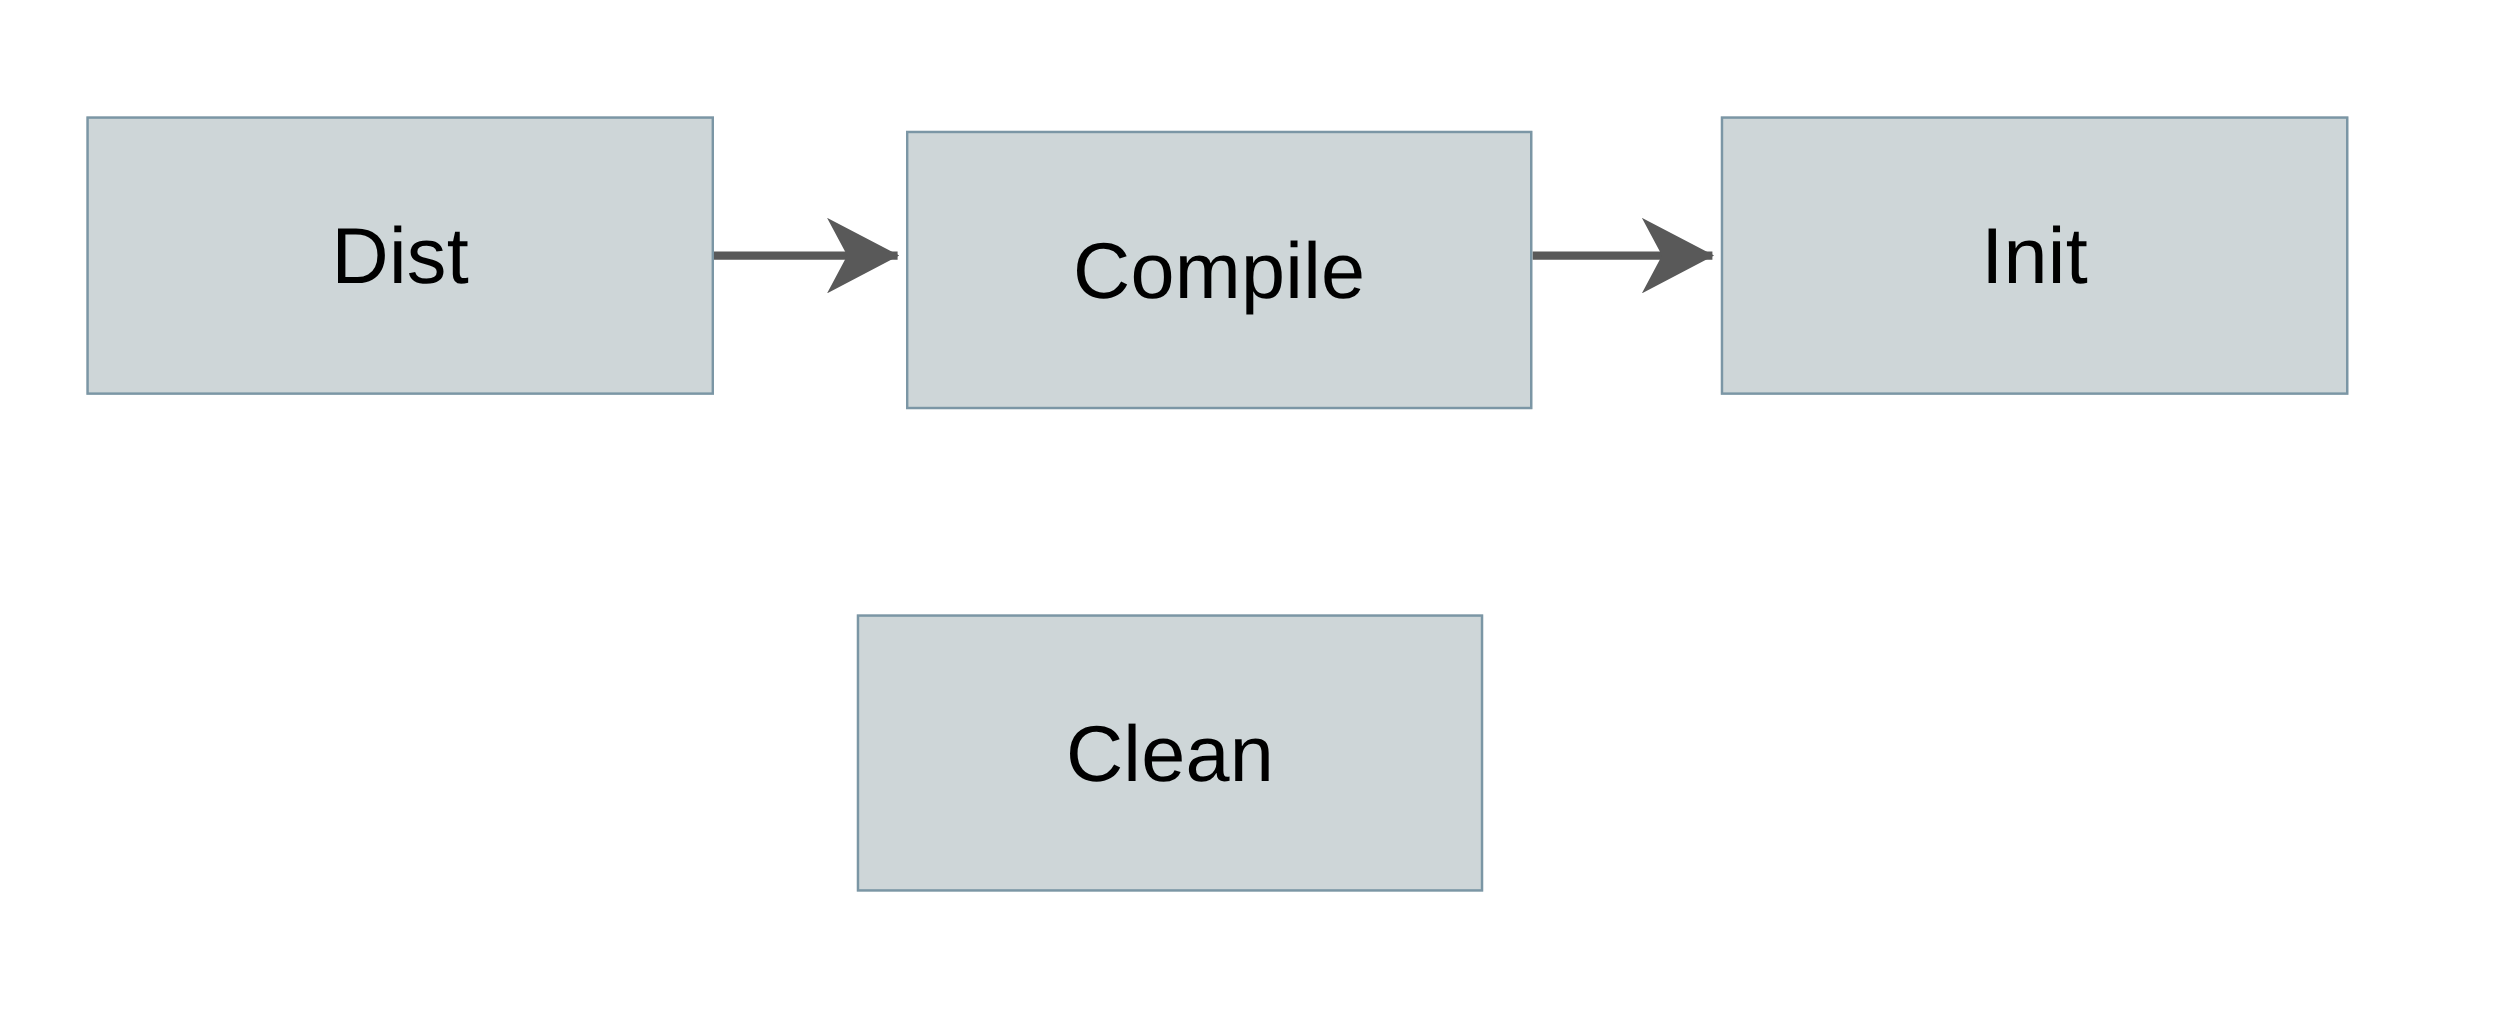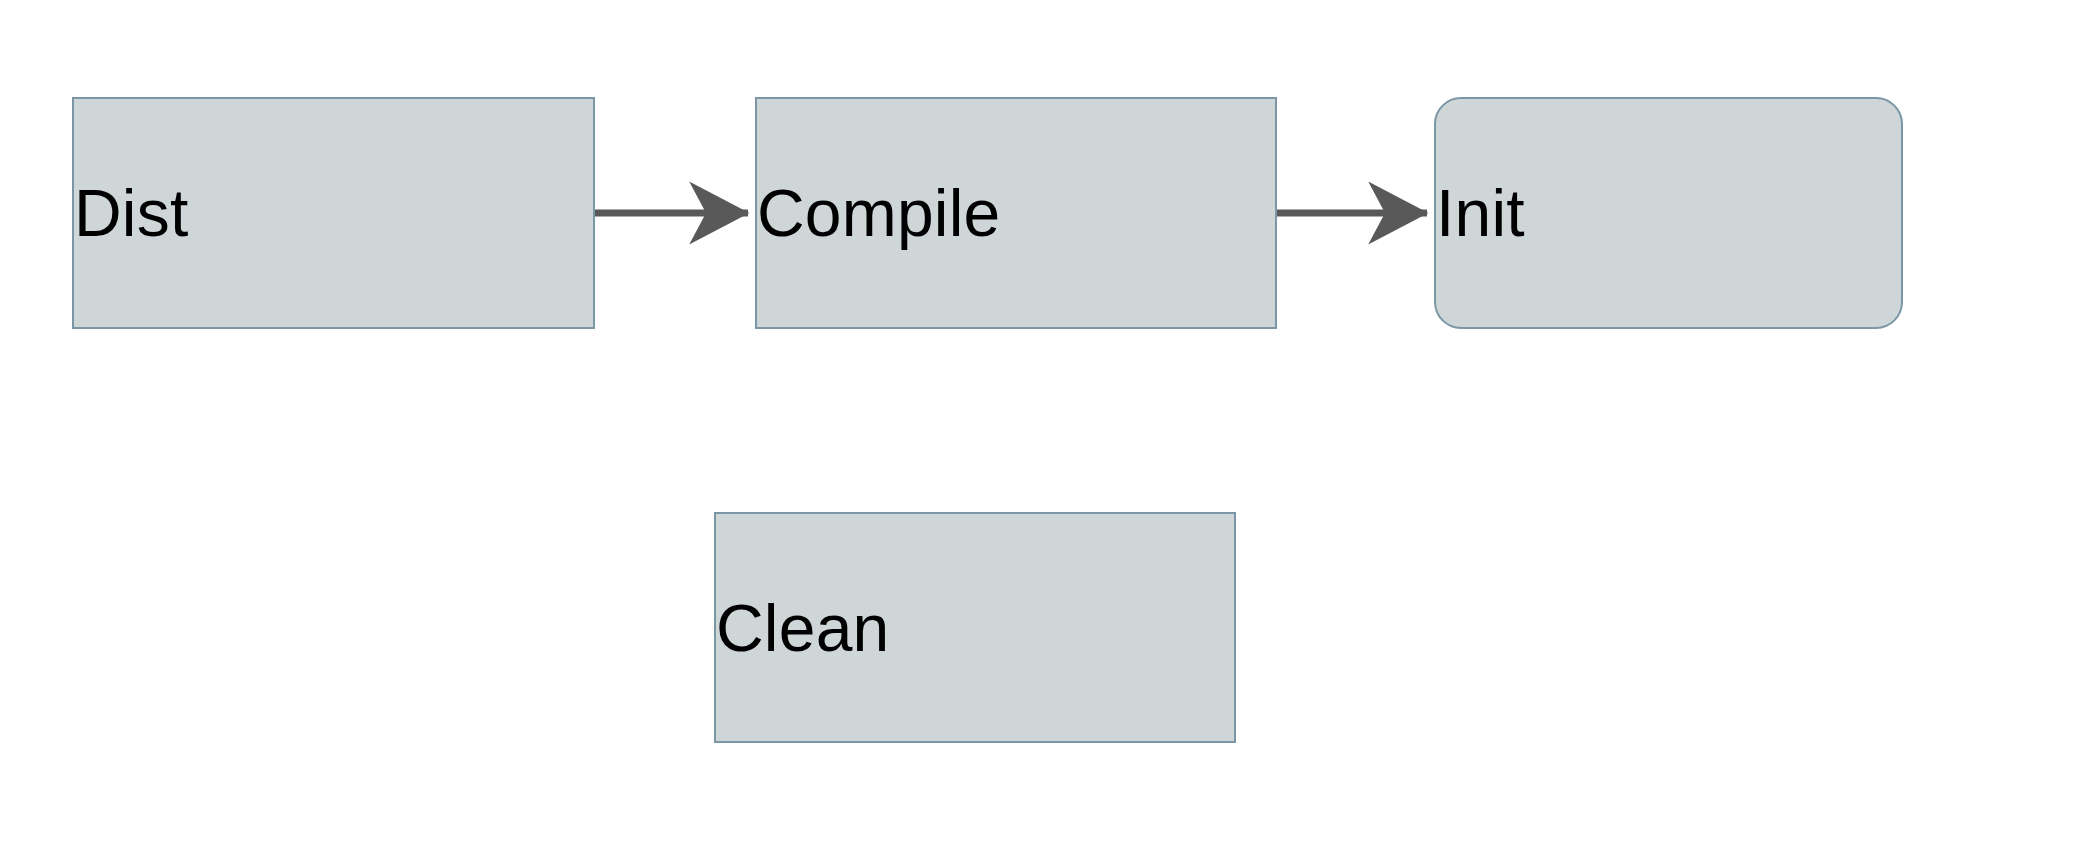--- a/index.html
+++ b/index.html
@@ -18,20 +18,21 @@
     background: #ffffff;
     overflow: hidden;
   }
   .node {
     position: absolute;
     box-sizing: border-box;
     background: #ced6d8;
     border: 2px solid #7b96a5;
     display: flex;
     align-items: center;
+    justify-content: center;
   }
   .node-label {
     font-family: "Liberation Sans", "DejaVu Sans", sans-serif;
     font-size: 66px;
     font-weight: 300;
     line-height: 1;
     color: #000000;
     letter-spacing: 0.2px;
     white-space: nowrap;
     -webkit-font-smoothing: antialiased;
@@ -66,25 +67,25 @@
 
     <g class="edge-hit">
       <line x1="1277" y1="213" x2="1427" y2="213" stroke="#595959" stroke-width="7" marker-end="url(#swept-arrow)"></line>
     </g>
   </svg>
 
   <div class="node" style="left:72px; top:97px; width:523px; height:232px;">
     <span class="node-label">Dist</span>
   </div>
 
-  <div class="node" style="left:755px; top:97px; width:522px; height:232px;">
+  <div class="node" style="left:755px; top:109px; width:522px; height:232px;">
     <span class="node-label">Compile</span>
   </div>
 
-  <div class="node" style="left:1434px; top:97px; width:469px; height:232px;border-radius:27px;">
+  <div class="node" style="left:1434px; top:97px; width:523px; height:232px;">
     <span class="node-label">Init</span>
   </div>
 
   <div class="node" style="left:714px; top:512px; width:522px; height:231px;">
     <span class="node-label">Clean</span>
   </div>
 
 </div>
 
 </body></html>

